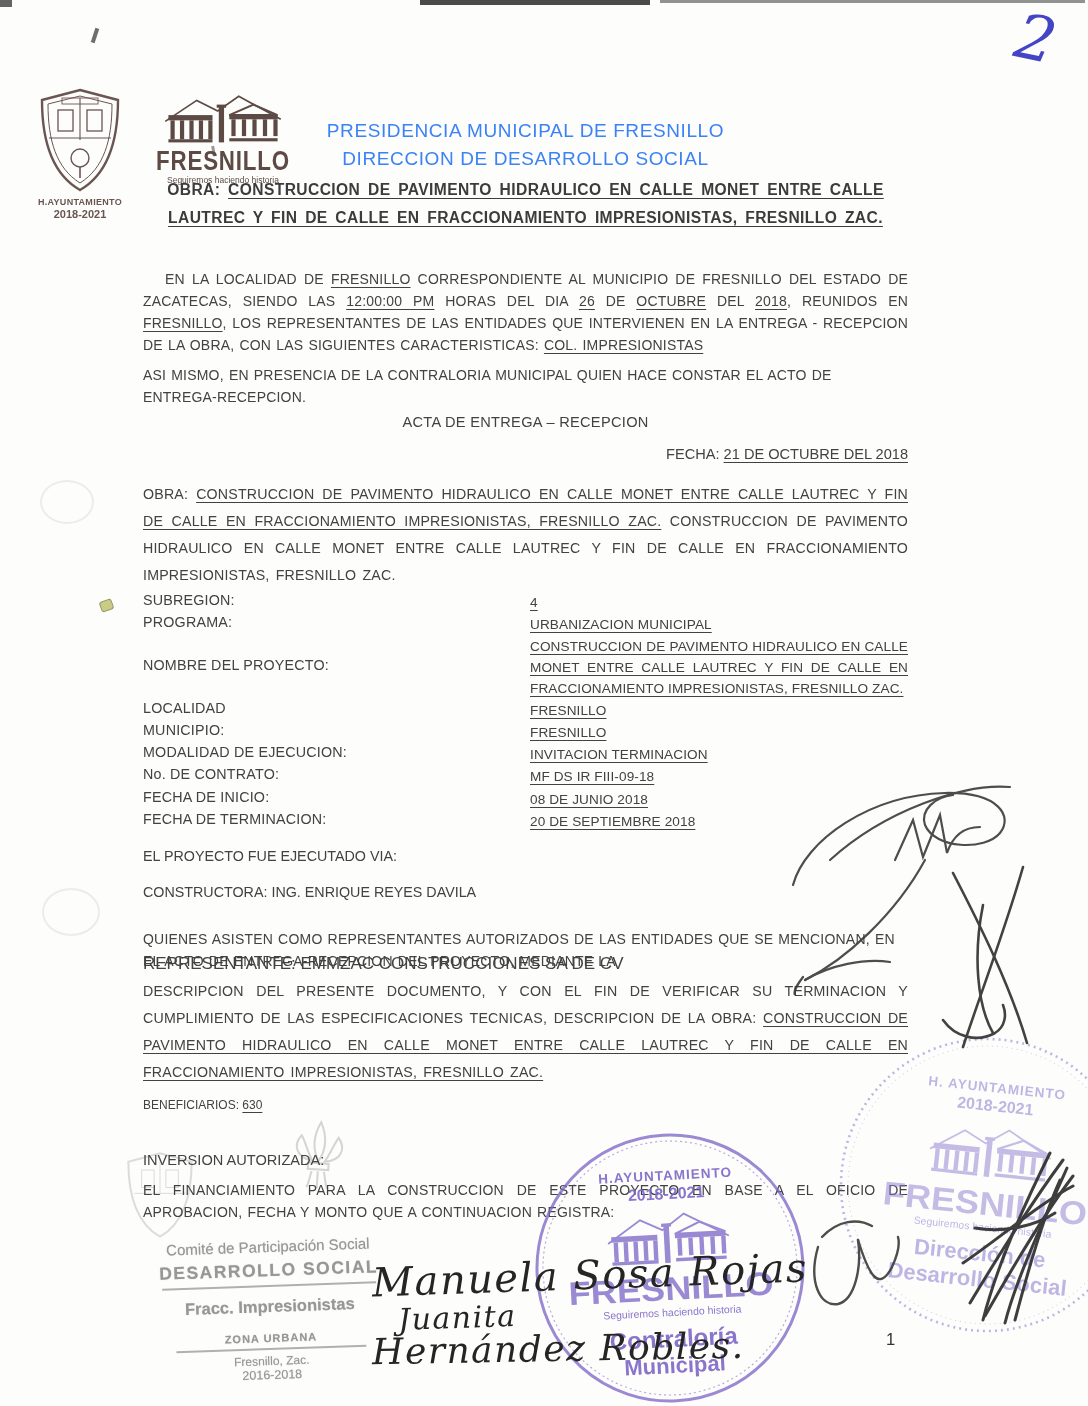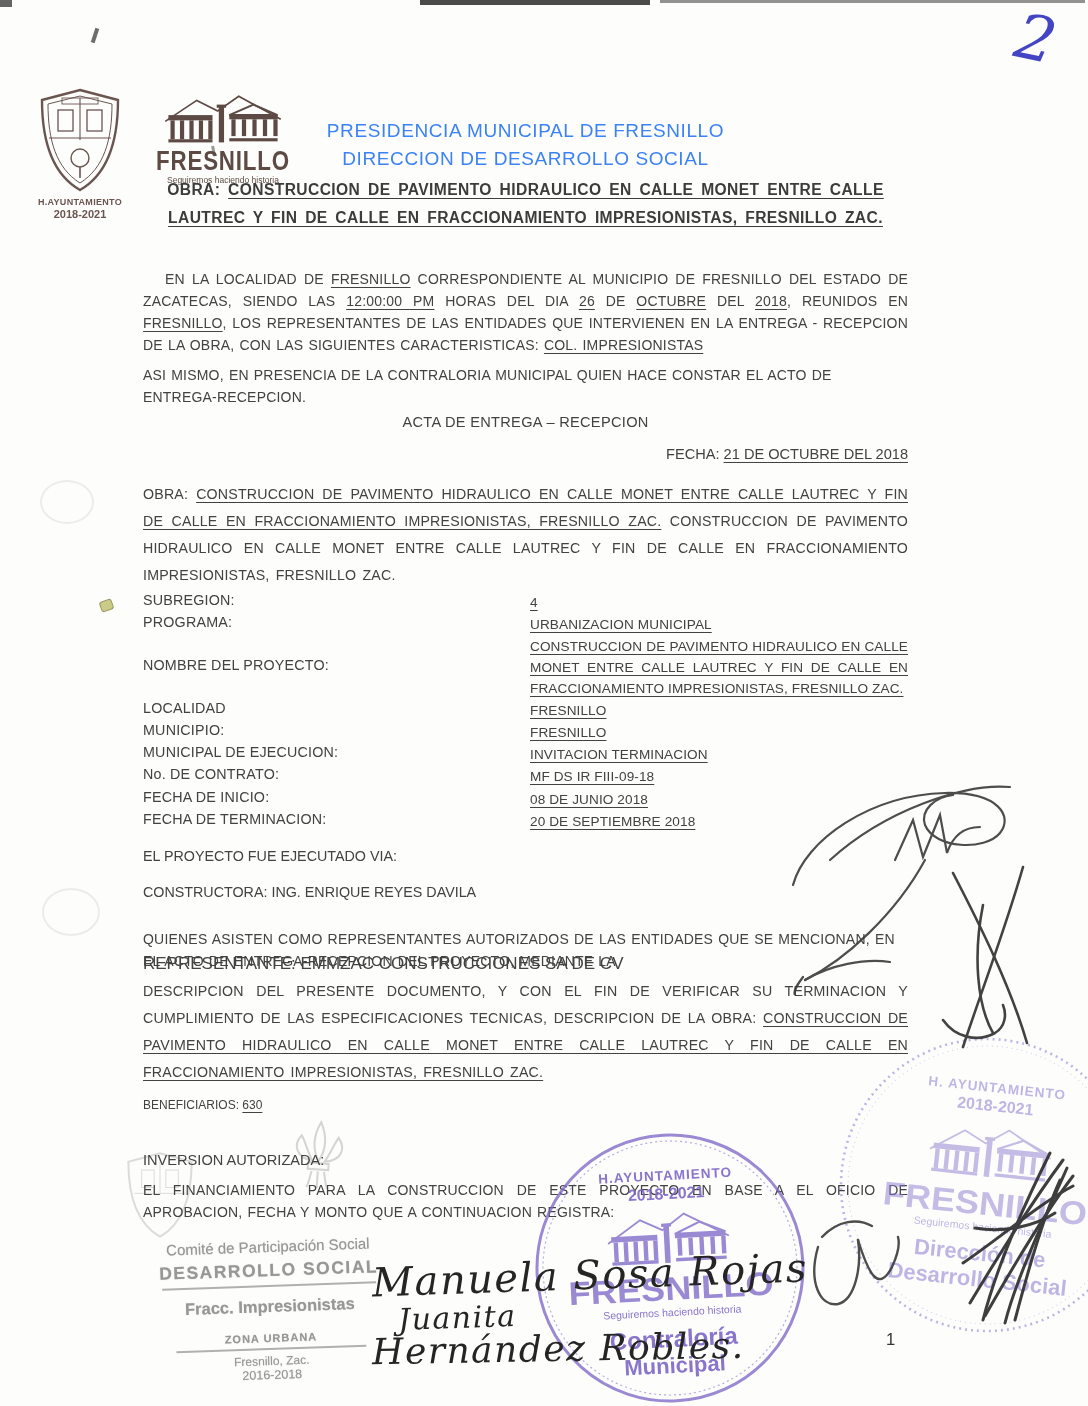--- a/index.html
+++ b/index.html
@@ -125,21 +125,21 @@
       </div>
     <div class="field-row" style="top:700px">
         <span class="field-label">LOCALIDAD</span>
         <span class="field-value u">FRESNILLO</span>
       </div>
     <div class="field-row" style="top:722px">
         <span class="field-label">MUNICIPIO:</span>
         <span class="field-value u">FRESNILLO</span>
       </div>
     <div class="field-row" style="top:744px">
-        <span class="field-label">MUNICIPAL DE EJECUCION:</span>
+        <span class="field-label">MODALIDAD DE EJECUCION:</span>
         <span class="field-value u">INVITACION TERMINACION</span>
       </div>
     <div class="field-row" style="top:766px">
         <span class="field-label">No. DE CONTRATO:</span>
         <span class="field-value u">MF DS IR FIII-09-18</span>
       </div>
     <div class="field-row" style="top:789px">
         <span class="field-label">FECHA DE INICIO:</span>
         <span class="field-value u">08 DE JUNIO 2018</span>
       </div>

